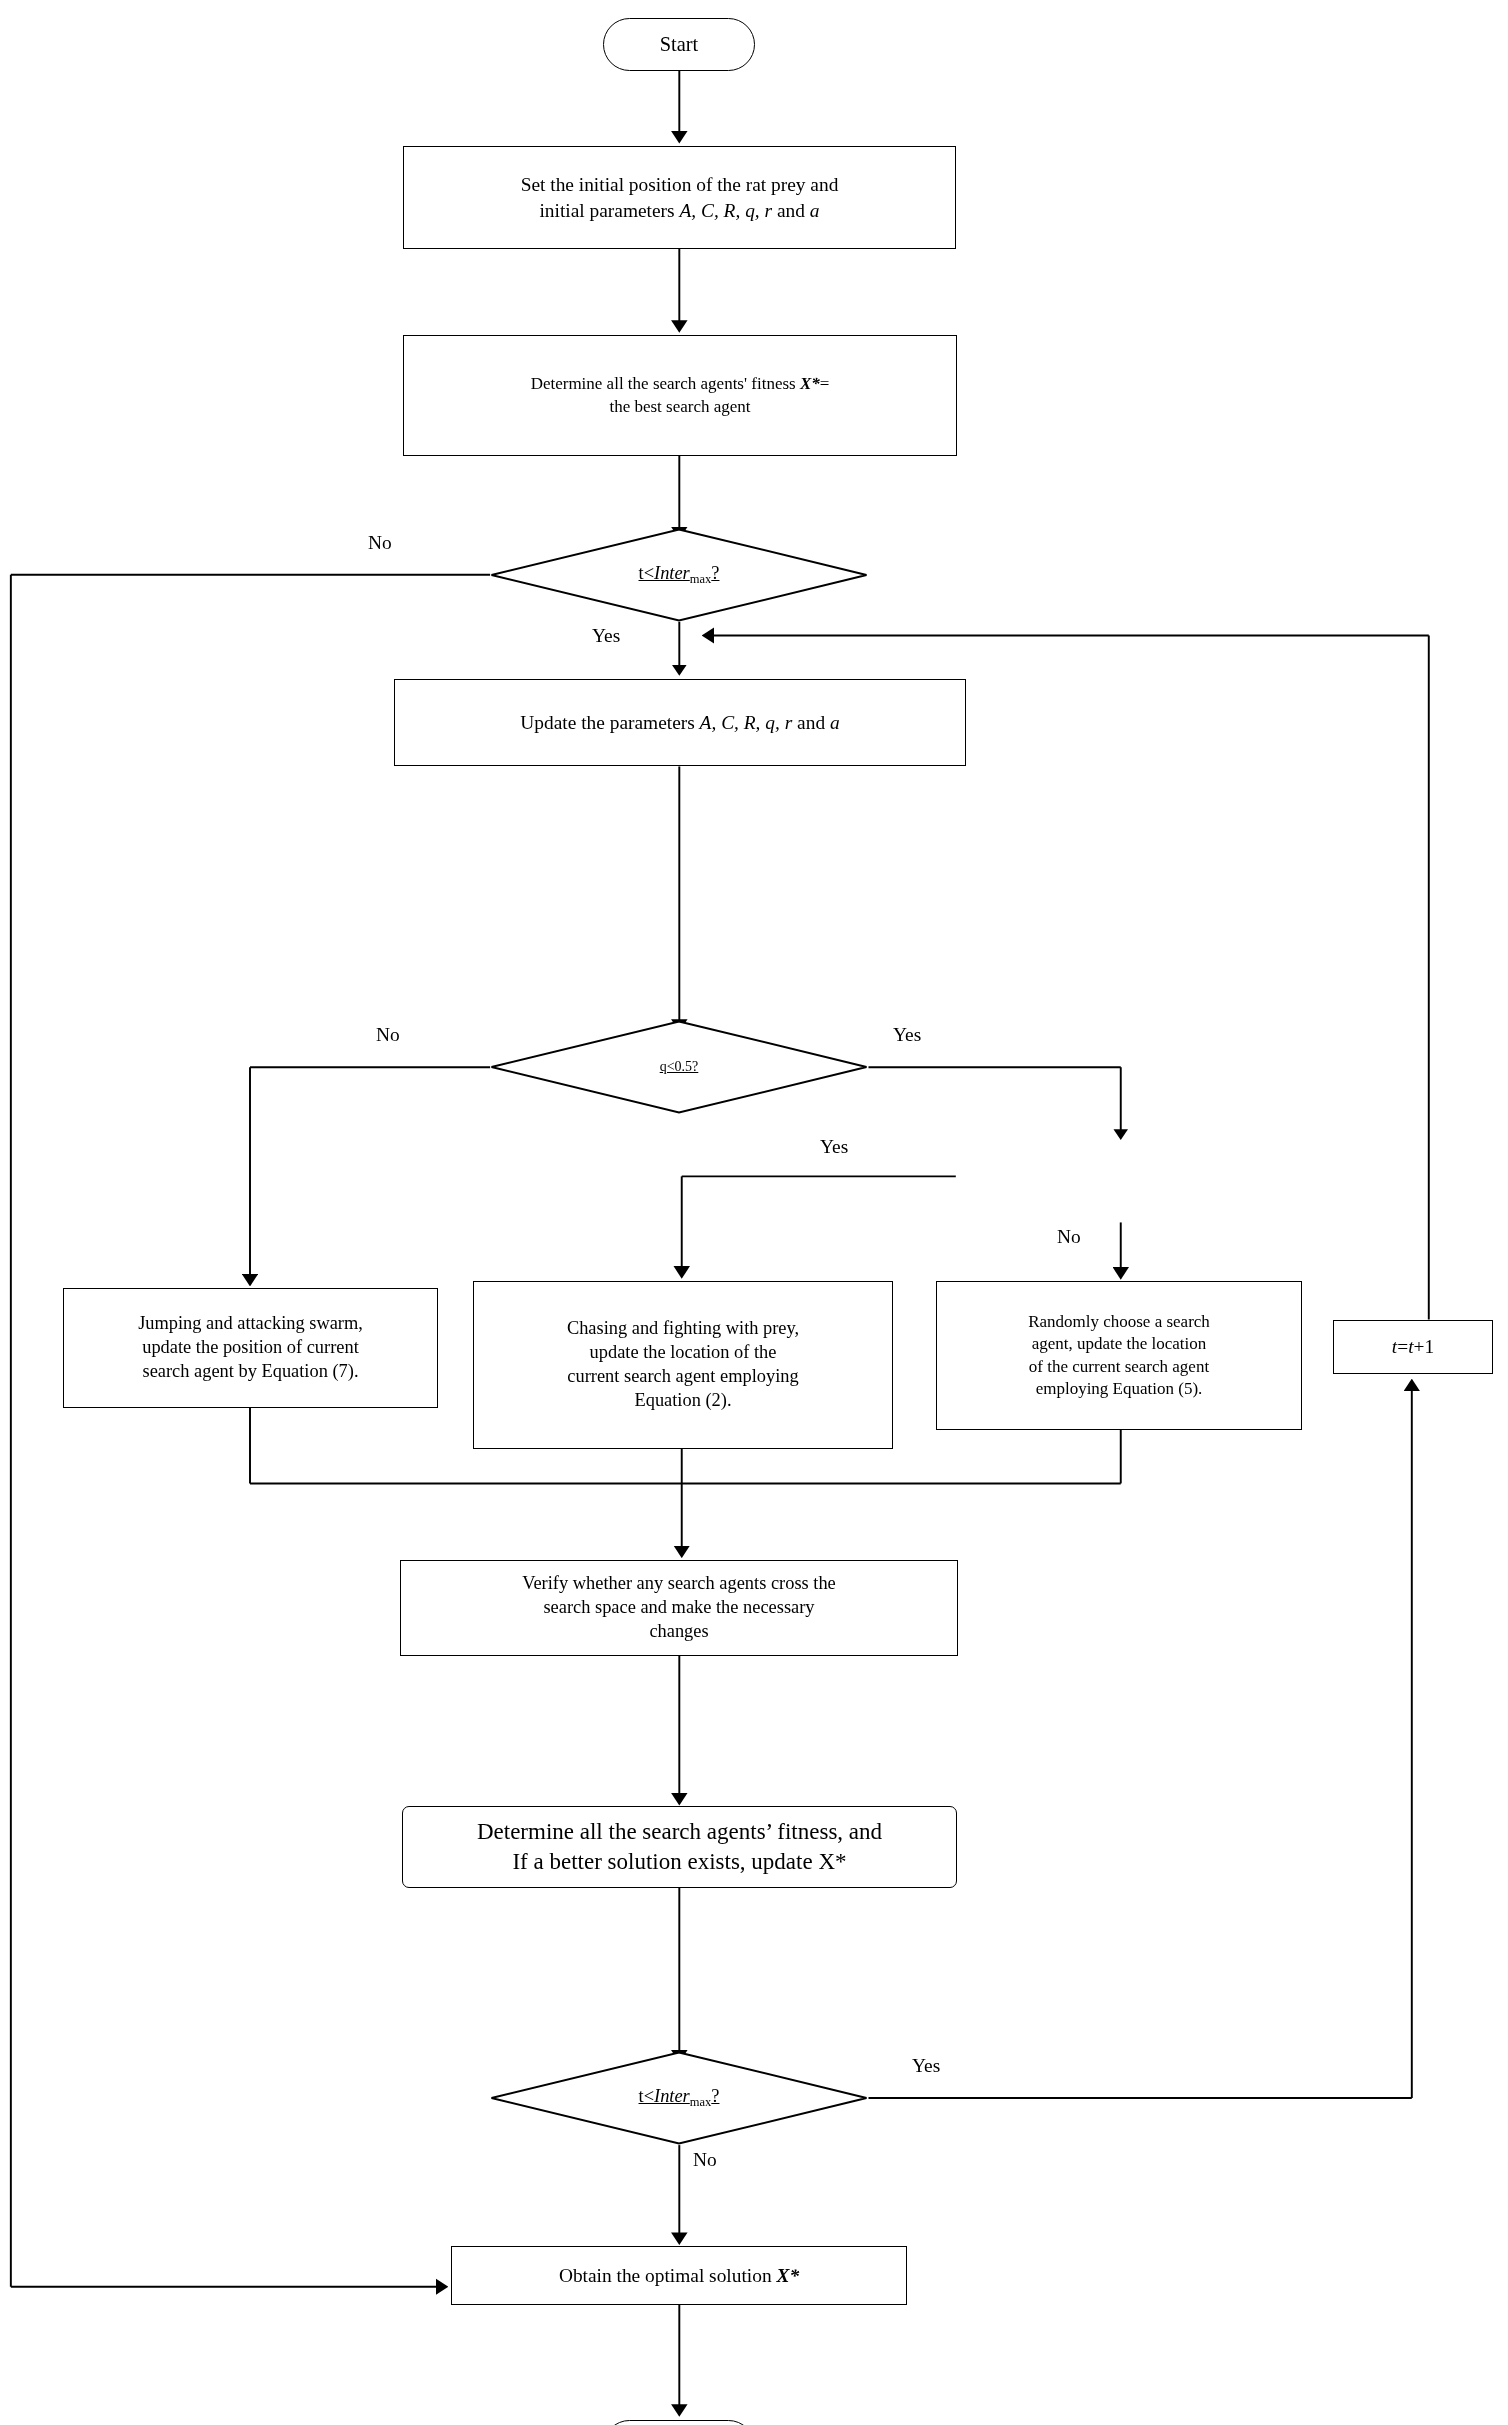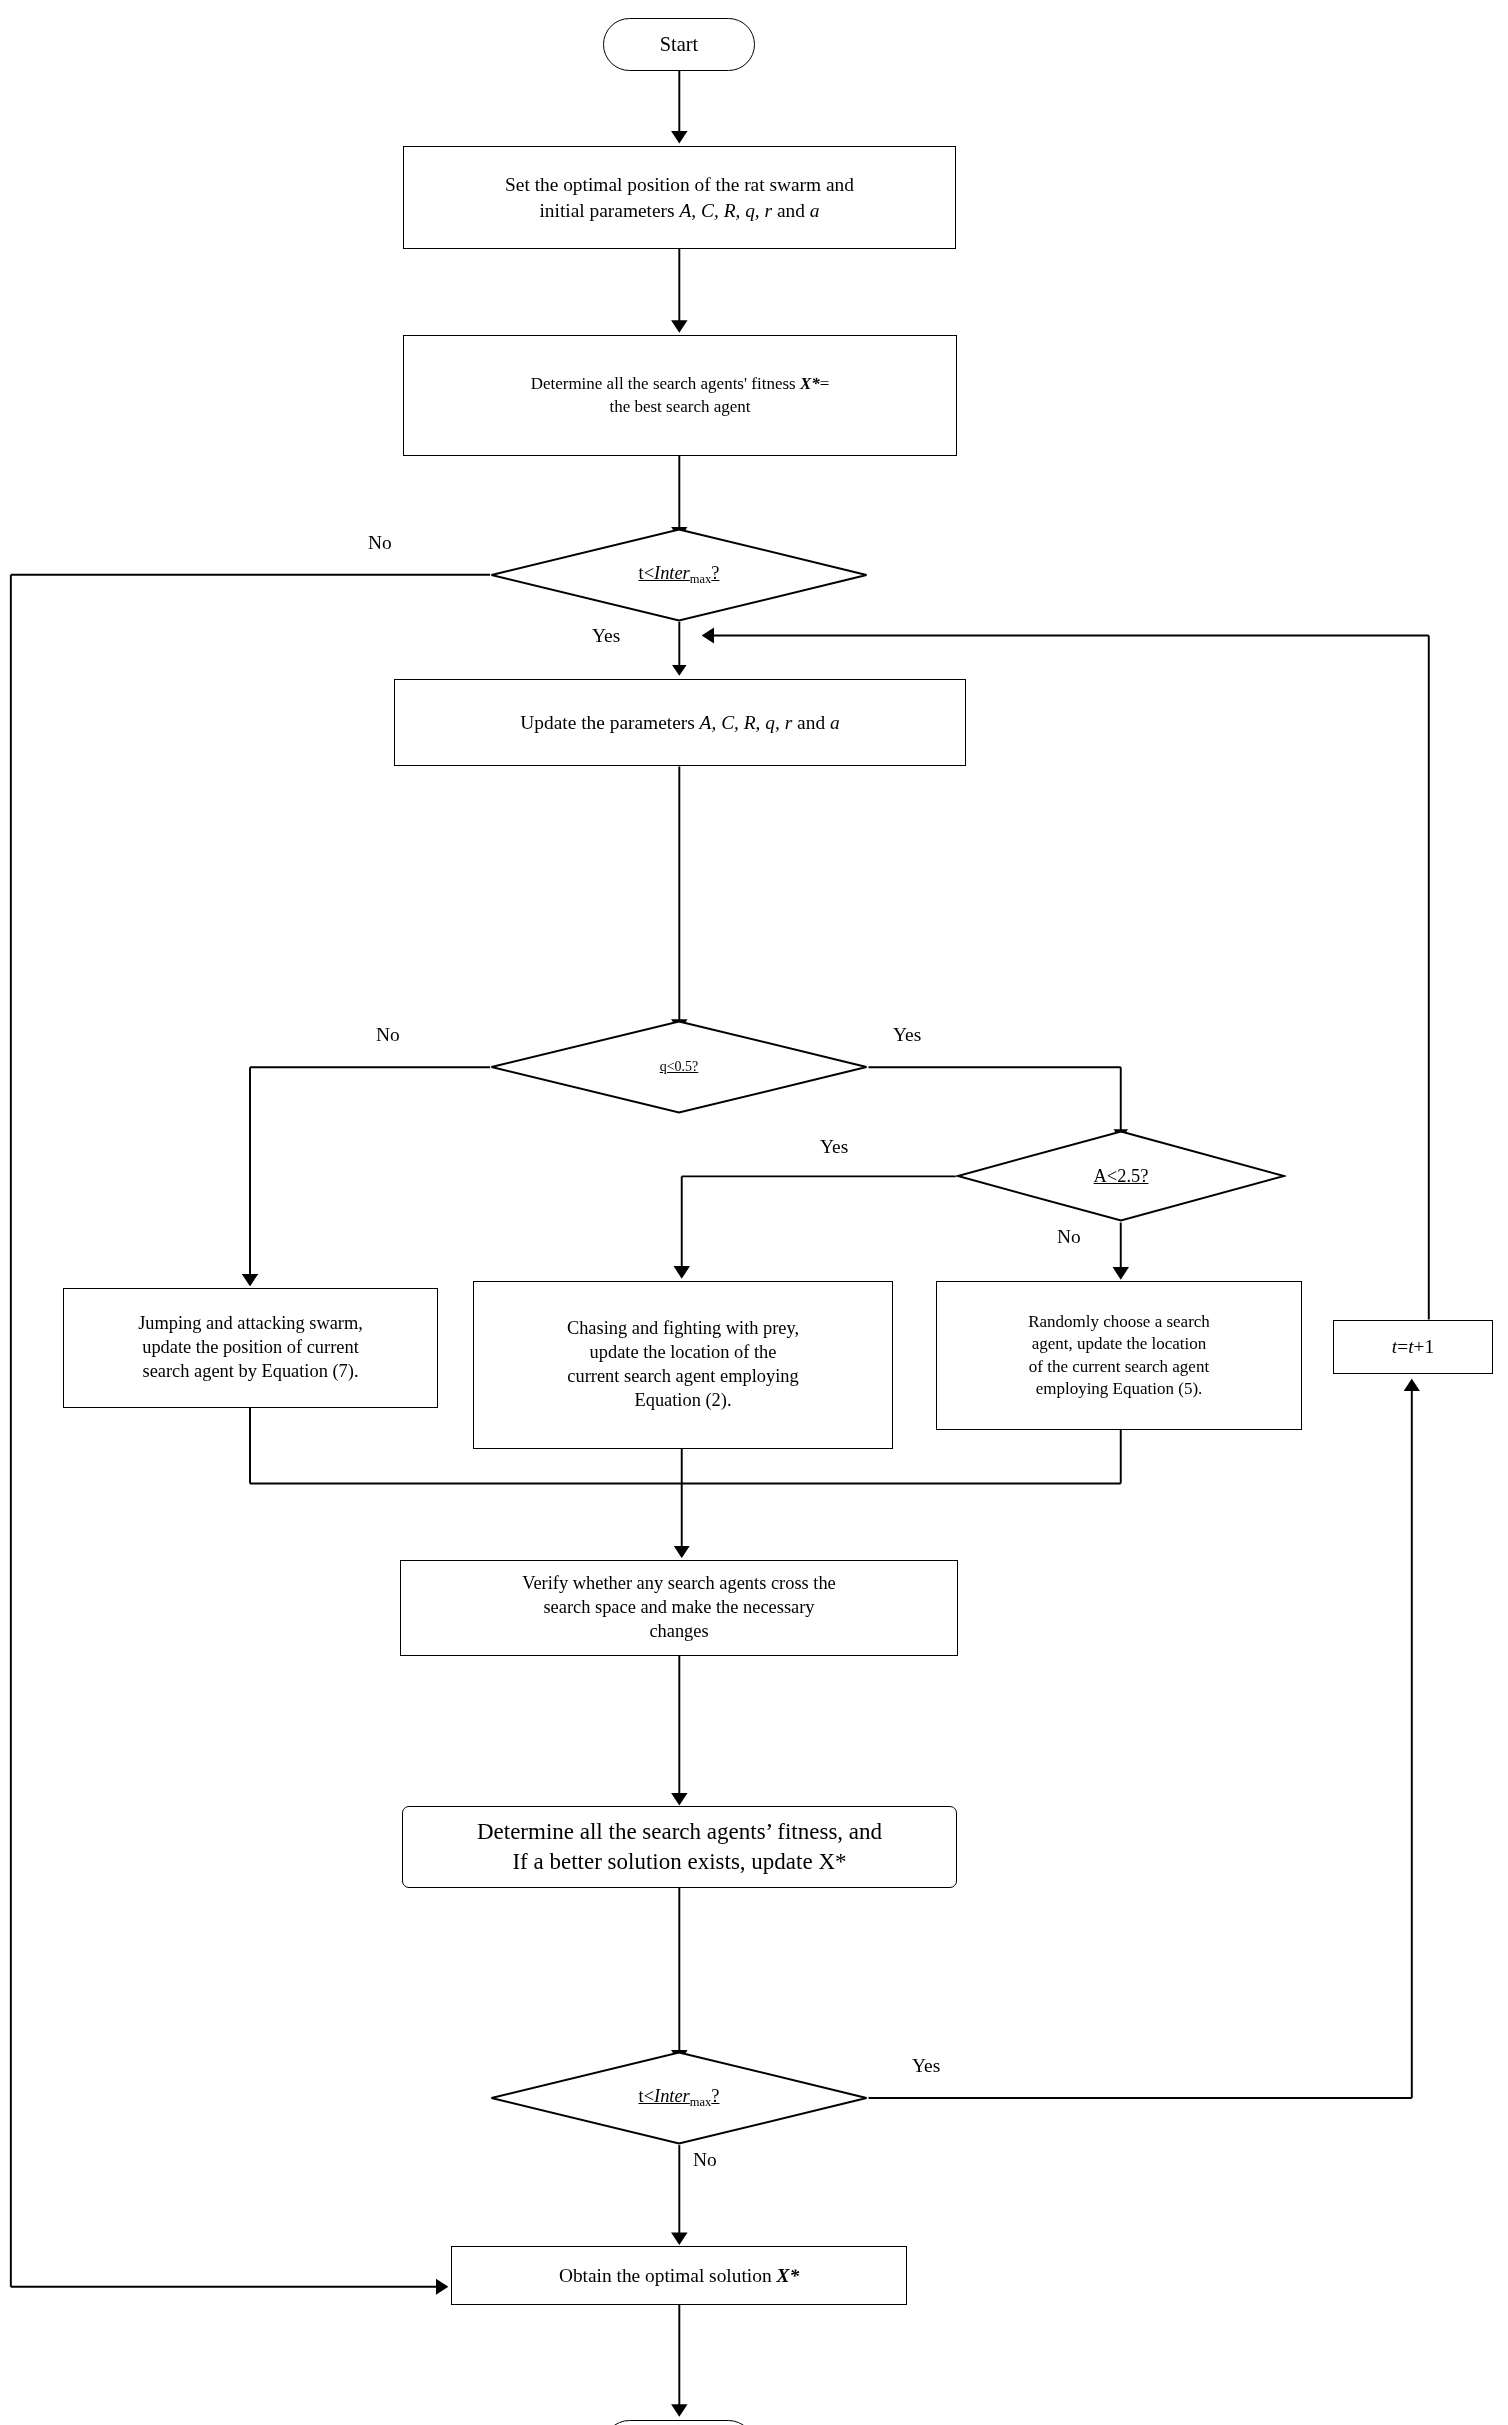--- a/index.html
+++ b/index.html
@@ -83,21 +83,21 @@
       <line x1="1400" y1="4750" x2="1400" y2="4958" marker-end="url(#ar)"></line>
     </g>
   </svg>
 
   <div class="node term" style="left:603px;top:17.5px;width:152px;height:53px;font-size:20.4px;">
     <span class="txt">Start</span>
   </div>
 
   <div class="node proc" style="left:403px;top:146px;width:553px;height:103px;font-size:19.4px;">
     <span class="txt">
-      <span>Set the optimal position of the rat swarm and</span><br>
+      <span>Set the initial position of the rat prey and</span><br>
       <span>initial  parameters </span><span class="it">A, C, R, q, r</span><span> and </span><span class="it">a</span>
     </span>
   </div>
 
   <div class="node proc" style="left:403px;top:335px;width:554px;height:121px;font-size:17px;justify-content:center;">
     <span class="txt">
       <span>Determine all the search agents' fitness </span><span class="bi">X*</span><span>=</span><br>
       <span>the best search agent</span>
     </span>
   </div>
@@ -119,26 +119,20 @@
 
   <div class="diamond" style="left:490px;top:1020px;width:378px;height:94px;font-size:14px;">
     <svg class="dia-svg" width="378" height="94" viewBox="0 0 780 194">
       <polygon points="390,3 777,97 390,191 3,97" fill="#fff" stroke="#000" stroke-width="4"></polygon>
     </svg>
     <span class="dtext">q&lt;0.5?</span>
   </div>
   <div class="lbl" style="left:376px;top:1024px;font-size:19.4px;">No</div>
   <div class="lbl" style="left:893px;top:1024px;font-size:19.4px;">Yes</div>
 
-  <div class="diamond" style="left:956px;top:1130px;width:330px;height:92px;font-size:18.4px;">
-    <svg class="dia-svg" width="330" height="92" viewBox="0 0 680 190">
-      <polygon points="340,3 677,95 340,187 3,95" fill="#fff" stroke="#000" stroke-width="4"></polygon>
-    </svg>
-    <span class="dtext">A&lt;2.5?</span>
-  </div>
   <div class="lbl" style="left:820px;top:1136px;font-size:19.4px;">Yes</div>
   <div class="lbl" style="left:1057px;top:1226px;font-size:19.4px;">No</div>
 
   <div class="node proc" style="left:63px;top:1288px;width:375px;height:120px;font-size:18.4px;">
     <span class="txt">
       <span>Jumping  and attacking swarm,</span><br>
       <span>update the position of current</span><br>
       <span>search agent by Equation (7).</span>
     </span>
   </div>

